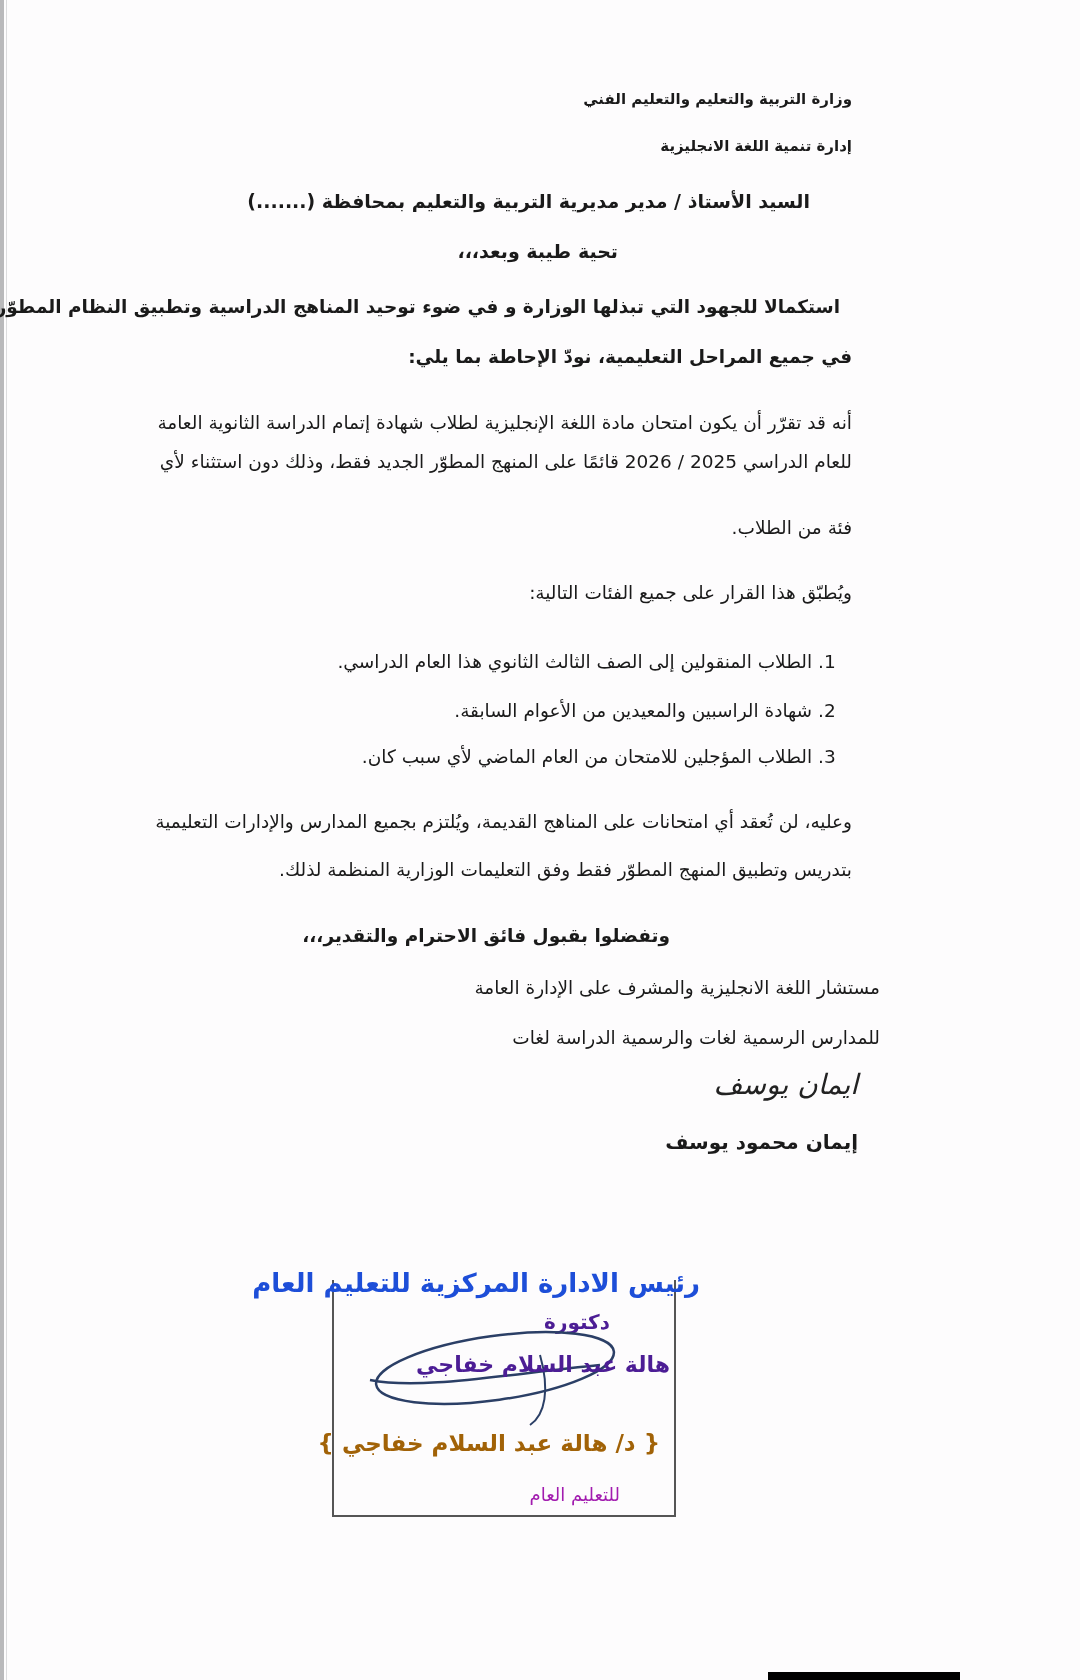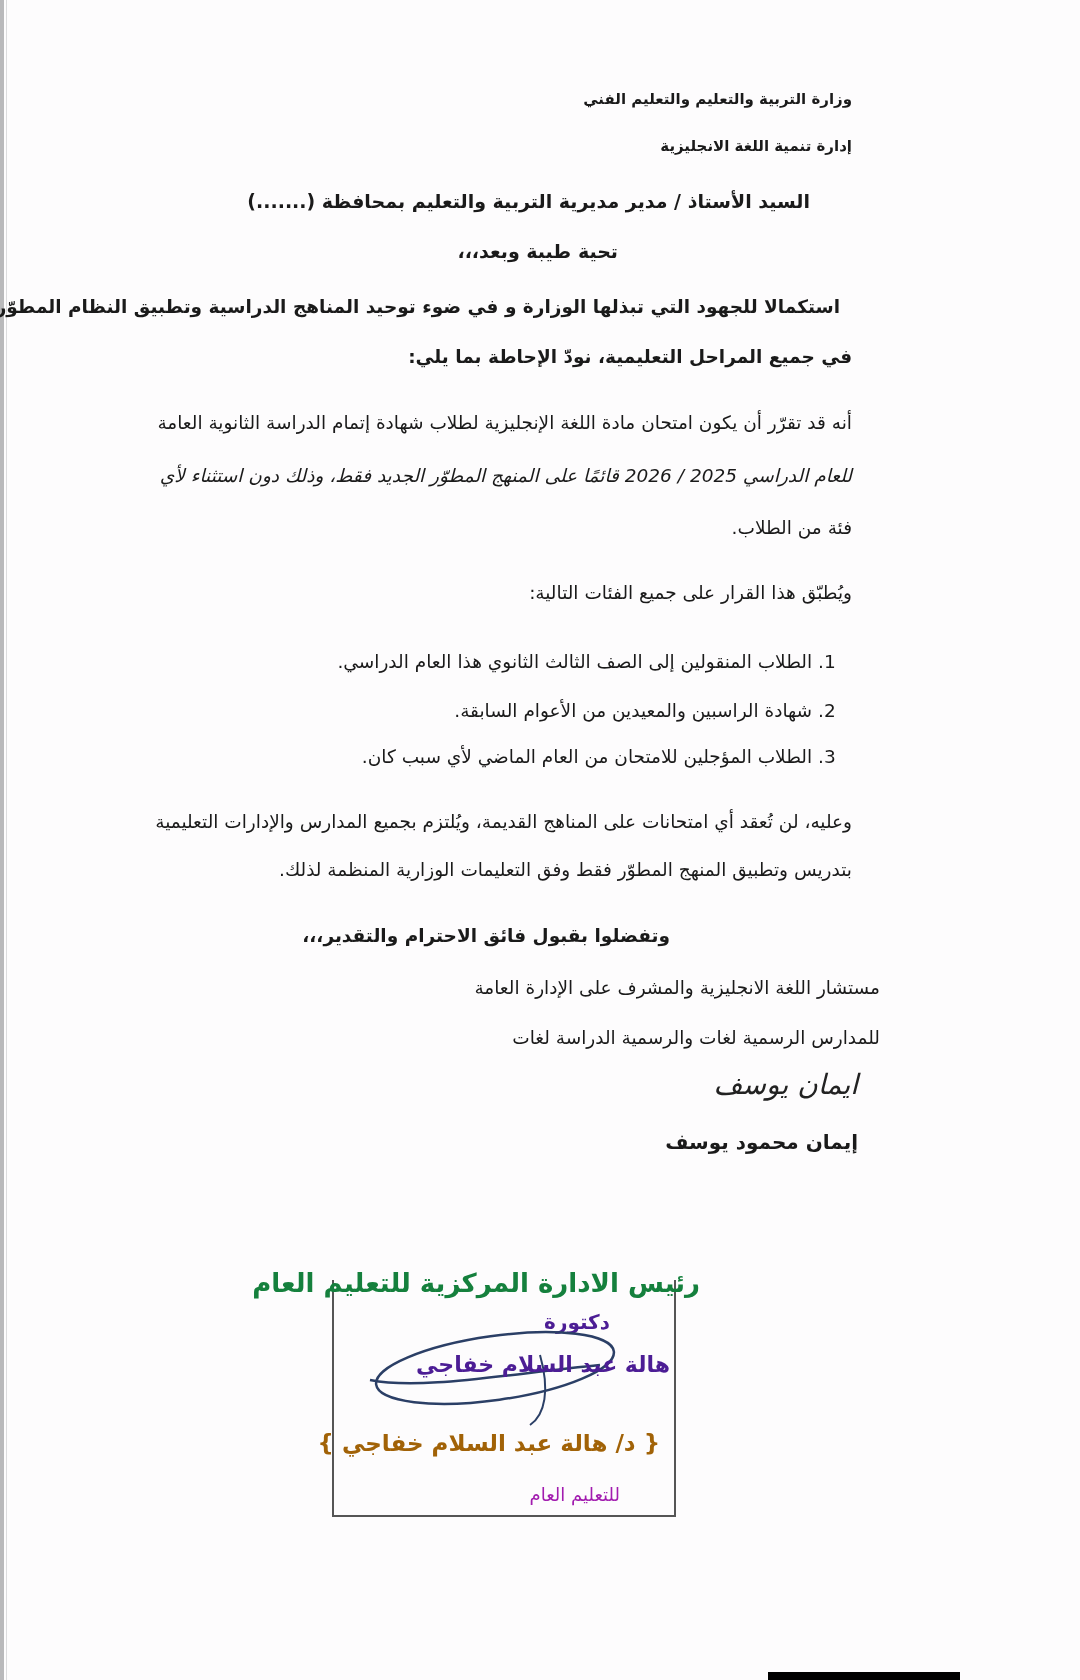--- a/index.html
+++ b/index.html
@@ -16,21 +16,21 @@
   .bold18 { font-weight: bold; font-size: 19px; }
   .body { font-size: 18.5px; }
   .body-bold { font-size: 18.5px; font-weight: bold; }
   .list-item { position: absolute; direction: rtl; white-space: nowrap; font-size: 18.5px; }
   .num { display: inline-block; width: 34px; text-align: left; }
   .sig-script { font-family: "DejaVu Serif", serif; font-style: italic; font-size: 28px; color: #222; }
   .stamp-box {
     position: absolute; left: 332px; top: 1280px; width: 340px; height: 235px;
     border: 2px solid #555; border-top: none;
   }
-  .stamp-title { font-size: 26px; font-weight: bold; color: #15803d; }
+  .stamp-title { font-size: 26px; font-weight: bold; color: #1d4ed8; }
   .stamp-line { color: #4c1d95; font-weight: bold; }
   .stamp-name { font-size: 23px; font-weight: bold; color: #a16207; }
   .stamp-foot { font-size: 18px; color: #a21caf; letter-spacing: 3px; }
   .bottom-bar { position: absolute; left: 768px; top: 1672px; width: 192px; height: 8px; background: #000; }
 </style>
 </head>
 <body>
 
 <div class="edge"></div>
 <div class="edge2"></div>
@@ -38,21 +38,21 @@
 <div class="t hdr" style="right:228px; top:90px;">وزارة التربية والتعليم والتعليم الفني</div>
 <div class="t hdr" style="right:228px; top:137px;">إدارة تنمية اللغة الانجليزية</div>
 
 <div class="t bold18" style="right:270px; top:190px;">السيد الأستاذ / مدير مديرية التربية والتعليم بمحافظة (.......)</div>
 <div class="t bold18" style="right:462px; top:240px;">تحية طيبة وبعد،،،</div>
 
 <div class="t body-bold" style="right:240px; top:296px;">استكمالا للجهود التي تبذلها الوزارة و في ضوء توحيد المناهج الدراسية وتطبيق النظام المطوّر</div>
 <div class="t body-bold" style="right:228px; top:346px;">في جميع المراحل التعليمية، نودّ الإحاطة بما يلي:</div>
 
 <div class="t body" style="right:228px; top:412px;">أنه قد تقرّر أن يكون امتحان مادة اللغة الإنجليزية لطلاب شهادة إتمام الدراسة الثانوية العامة</div>
-<div class="t body" style="right:228px; top:465px;font-style:italic;">للعام الدراسي 2025 / 2026 قائمًا على المنهج المطوّر الجديد فقط، وذلك دون استثناء لأي</div>
+<div class="t body" style="right:228px; top:451px;">للعام الدراسي 2025 / 2026 قائمًا على المنهج المطوّر الجديد فقط، وذلك دون استثناء لأي</div>
 <div class="t body" style="right:228px; top:517px;">فئة من الطلاب.</div>
 
 <div class="t body" style="right:228px; top:582px;">ويُطبّق هذا القرار على جميع الفئات التالية:</div>
 
 <div class="list-item" style="right:228px; top:651px;">
   <span class="num">1.</span>
   <span>الطلاب المنقولين إلى الصف الثالث الثانوي هذا العام الدراسي.</span>
 </div>
 <div class="list-item" style="right:228px; top:700px;">
   <span class="num">2.</span>

